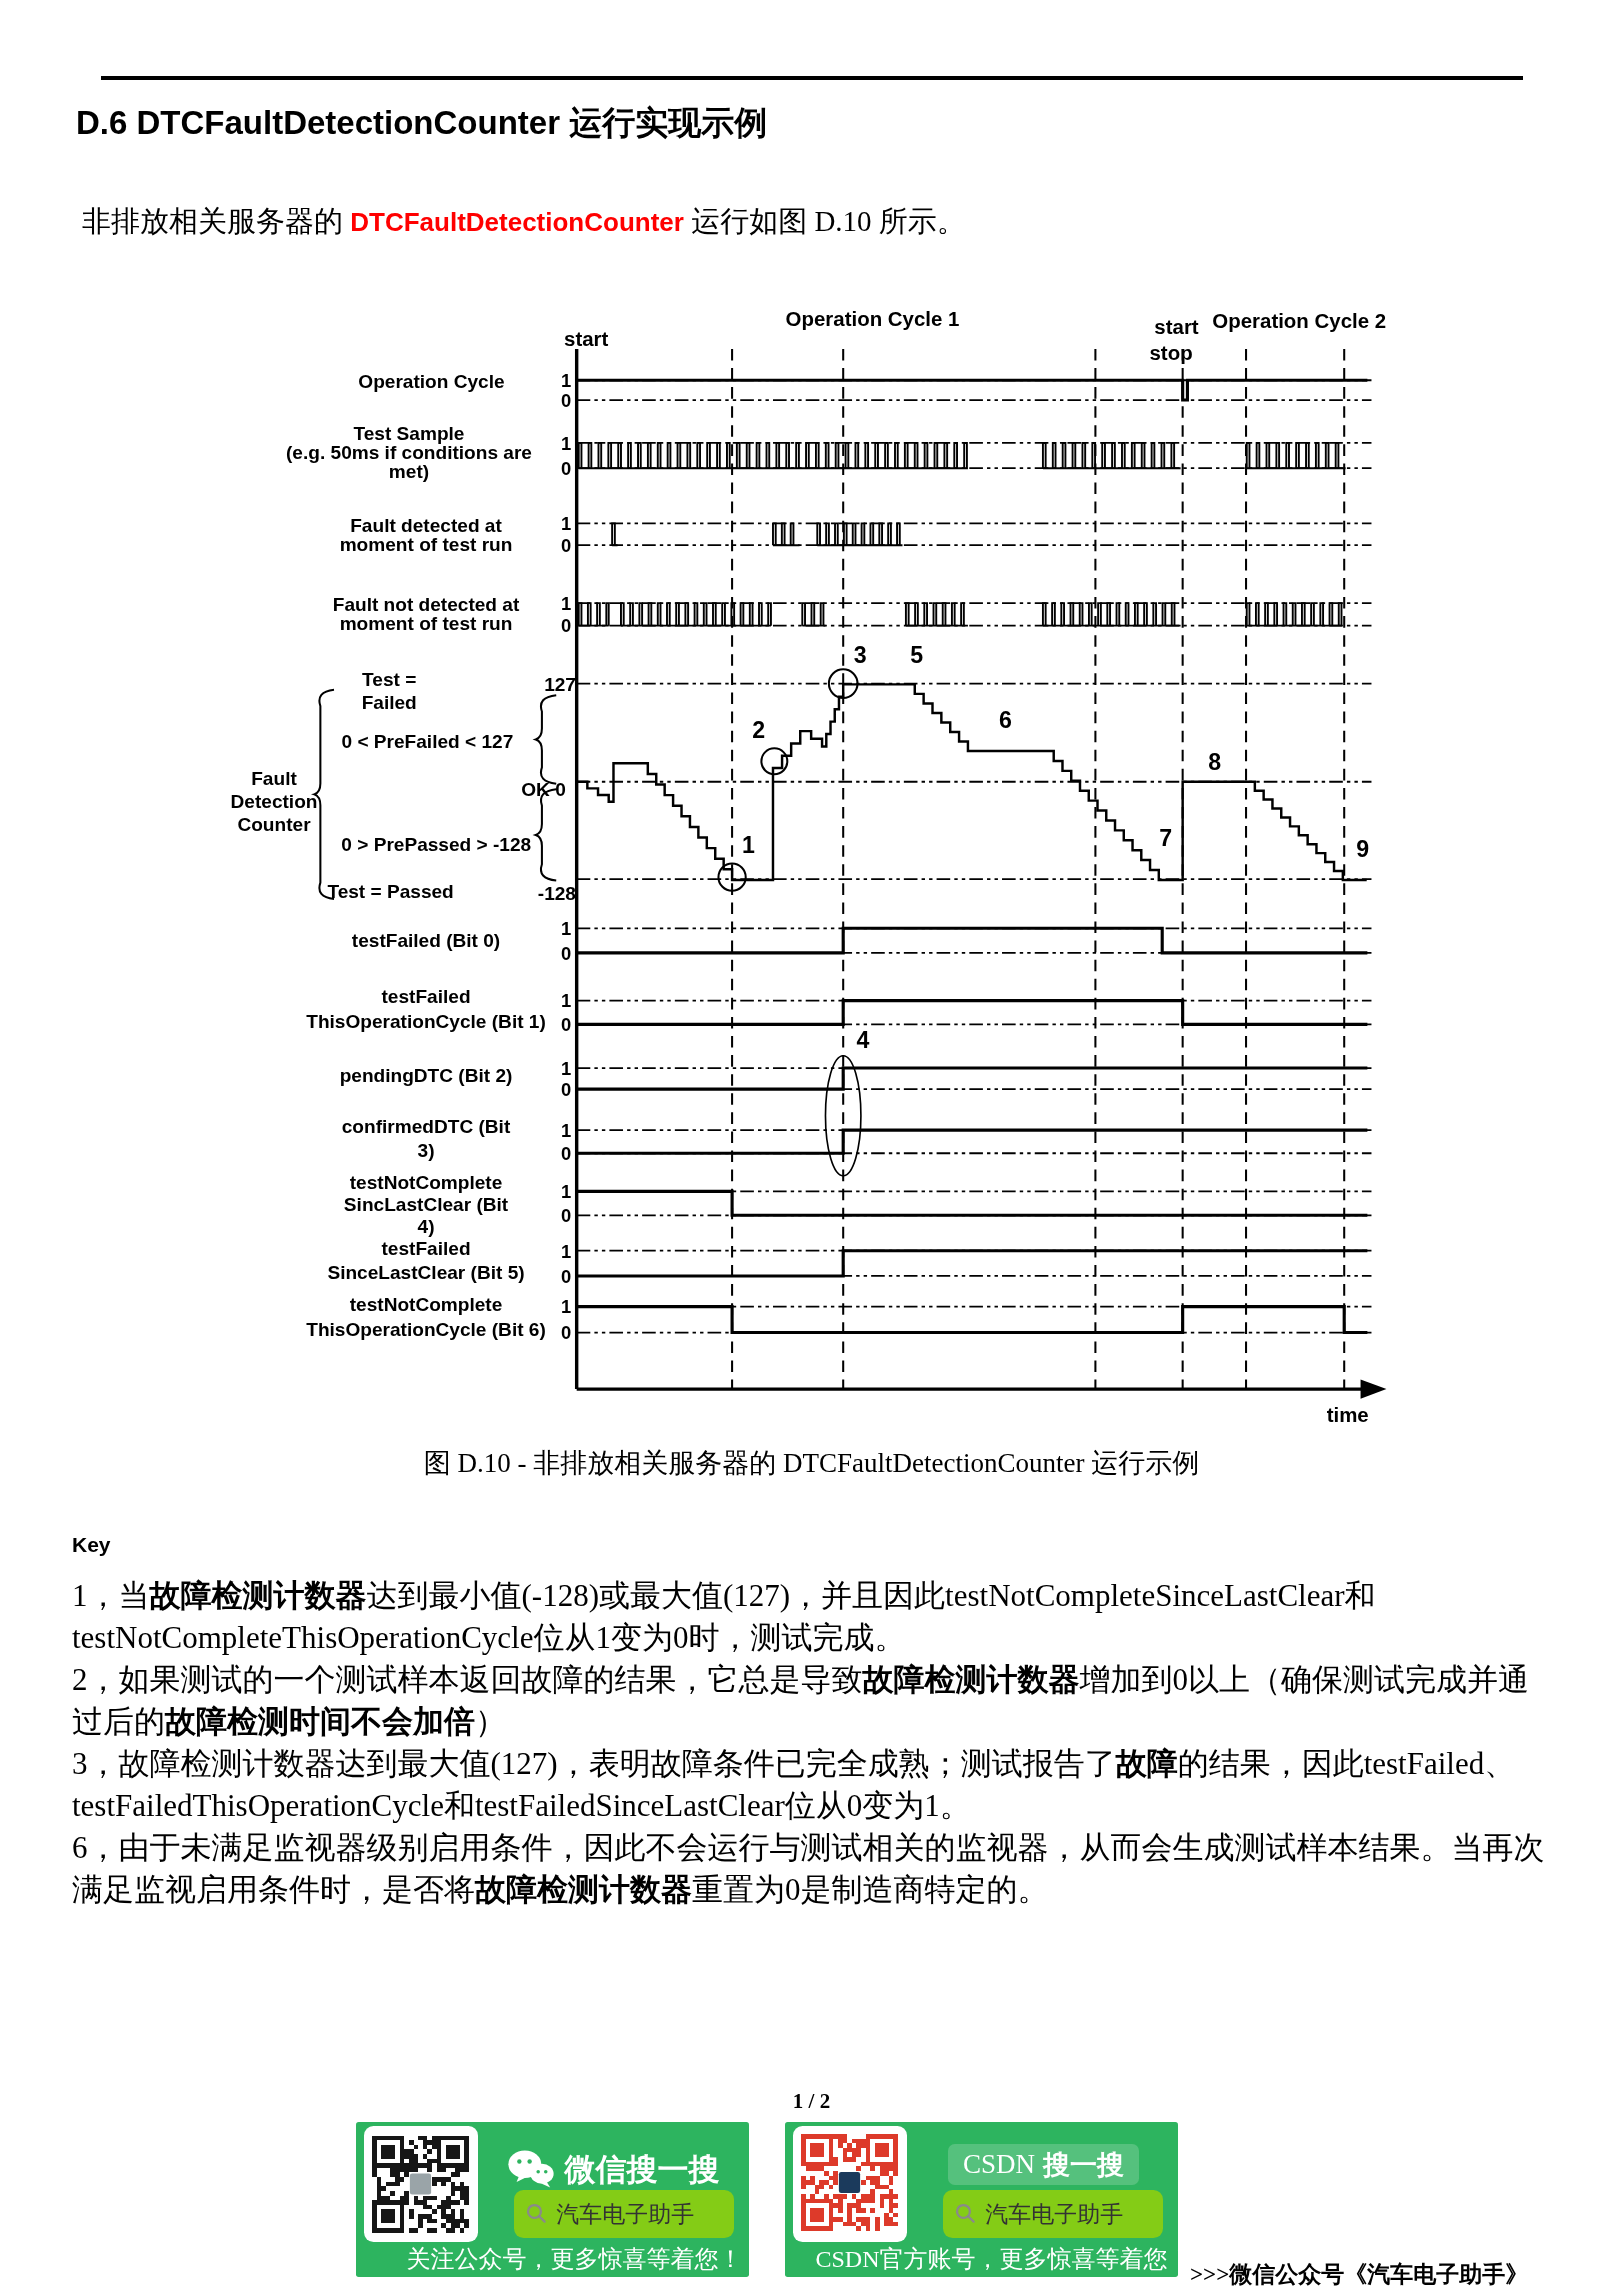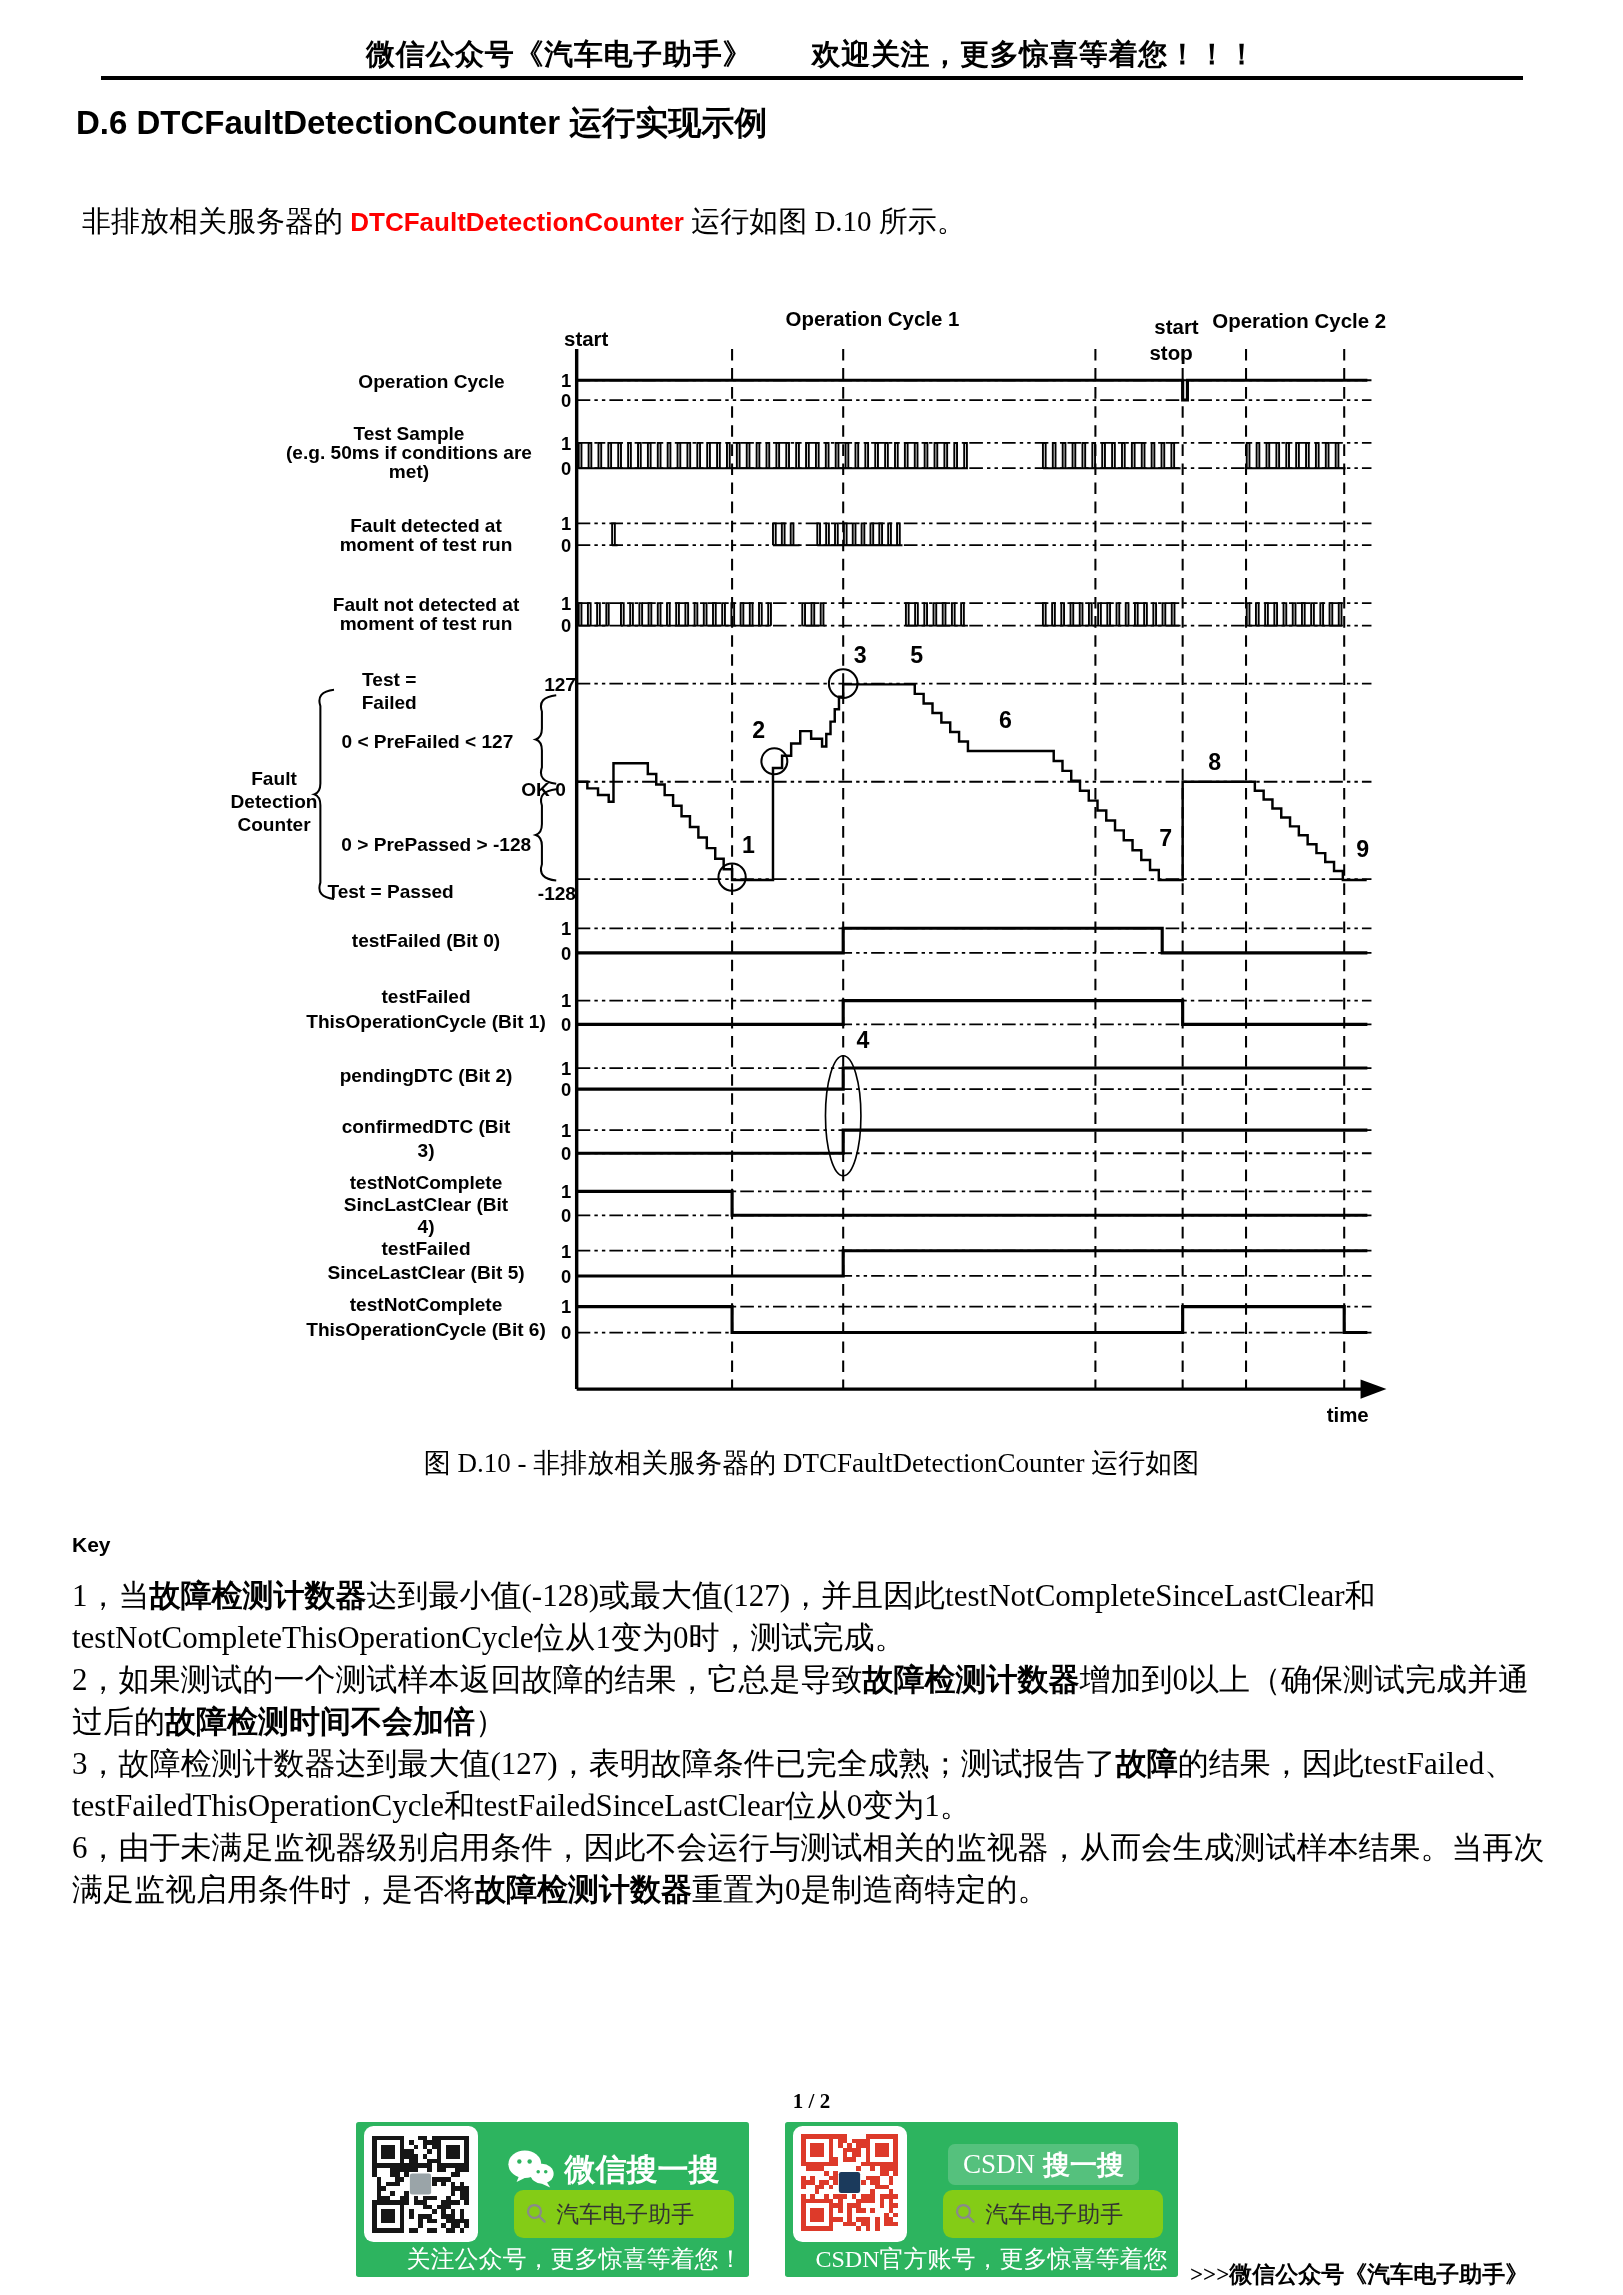--- a/index.html
+++ b/index.html
@@ -35,21 +35,20 @@
         display:flex;align-items:center;padding-left:11px;box-sizing:border-box;gap:8.2px;}
   .search-text{font-family:"Liberation Sans",sans-serif;font-size:23px;color:#333;white-space:nowrap;}
   .card-caption{position:absolute;left:0;top:121px;width:100%;text-align:center;color:#fff;font-size:24px;white-space:nowrap;padding-left:22px;}
   .side-note{position:absolute;left:1190px;top:2259px;font-size:23px;font-weight:700;white-space:nowrap;}
 </style>
 </head>
 <body>
 
 <div class="page">
 
-  <div class="header-text">微信公众号《汽车电子助手》　　欢迎关注，更多惊喜等着您！！！</div>
   <div class="rule"></div>
 
   <div class="page-title">D.6 DTCFaultDetectionCounter 运行实现示例</div>
 
   <div class="intro"><span>非排放相关服务器的 </span><span class="hl" id="intro-hl" style="color: rgb(255, 0, 0);">DTCFaultDetectionCounter</span><span> 运行如图 D.10 所示。</span></div>
 
   <svg id="fig-svg" class="fig-svg" width="1623" height="1152" viewBox="0 430 2381 1690">
       <g>
         <line x1="1074" y1="512" x2="1074" y2="2038" stroke="#000" stroke-width="3" stroke-dasharray="17 11"></line>
         <line x1="1237" y1="512" x2="1237" y2="2038" stroke="#000" stroke-width="3" stroke-dasharray="17 11"></line>
@@ -199,21 +198,21 @@
         <text x="1266" y="1537" font-size="34" font-weight="700" font-family="&quot;Liberation Sans&quot;,sans-serif" fill="#000" text-anchor="middle">4</text>
         <text x="1345" y="973" font-size="34" font-weight="700" font-family="&quot;Liberation Sans&quot;,sans-serif" fill="#000" text-anchor="middle">5</text>
         <text x="1475" y="1068" font-size="34" font-weight="700" font-family="&quot;Liberation Sans&quot;,sans-serif" fill="#000" text-anchor="middle">6</text>
         <text x="1710" y="1242" font-size="34" font-weight="700" font-family="&quot;Liberation Sans&quot;,sans-serif" fill="#000" text-anchor="middle">7</text>
         <text x="1782" y="1130" font-size="34" font-weight="700" font-family="&quot;Liberation Sans&quot;,sans-serif" fill="#000" text-anchor="middle">8</text>
         <text x="1999" y="1257" font-size="34" font-weight="700" font-family="&quot;Liberation Sans&quot;,sans-serif" fill="#000" text-anchor="middle">9</text>
         <ellipse cx="1237" cy="1637" rx="26" ry="88" fill="none" stroke="#000" stroke-width="2.4"></ellipse>
       </g>
     </svg>
 
-  <div class="caption">图 D.10 -  非排放相关服务器的 DTCFaultDetectionCounter 运行如图</div>
+  <div class="caption">图 D.10 -  非排放相关服务器的 DTCFaultDetectionCounter 运行示例</div>
 
   <div class="key-block">
     <div class="key-heading">Key</div>
     <div id="key-items">
         <div class="key-item"><span>1，当</span><b>故障检测计数器</b><span>达到最小值(-128)或最大值(127)，并且因此testNotCompleteSinceLastClear和testNotCompleteThisOperationCycle位从1变为0时，测试完成。</span></div>
         <div class="key-item"><span>2，如果测试的一个测试样本返回故障的结果，它总是导致</span><b>故障检测计数器</b><span>增加到0以上（确保测试完成并通过后的</span><b>故障检测时间不会加倍</b><span>）</span></div>
         <div class="key-item"><span>3，故障检测计数器达到最大值(127)，表明故障条件已完全成熟；测试报告了</span><b>故障</b><span>的结果，因此testFailed、testFailedThisOperationCycle和testFailedSinceLastClear位从0变为1。</span></div>
         <div class="key-item"><span>6，由于未满足监视器级别启用条件，因此不会运行与测试相关的监视器，从而会生成测试样本结果。当再次满足监视启用条件时，是否将</span><b>故障检测计数器</b><span>重置为0是制造商特定的。</span></div>
       </div>
   </div>

